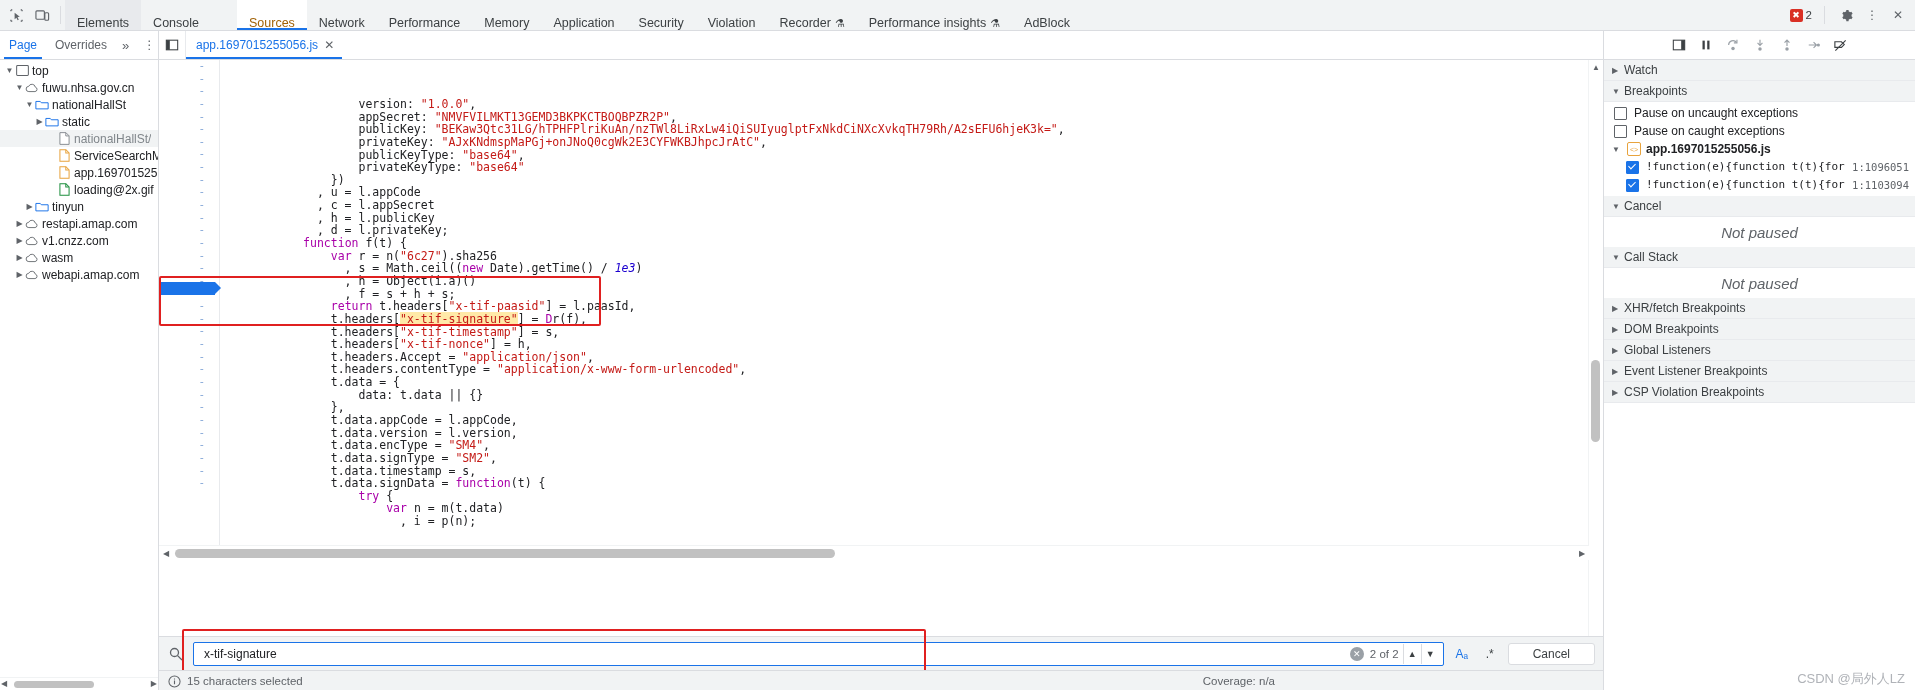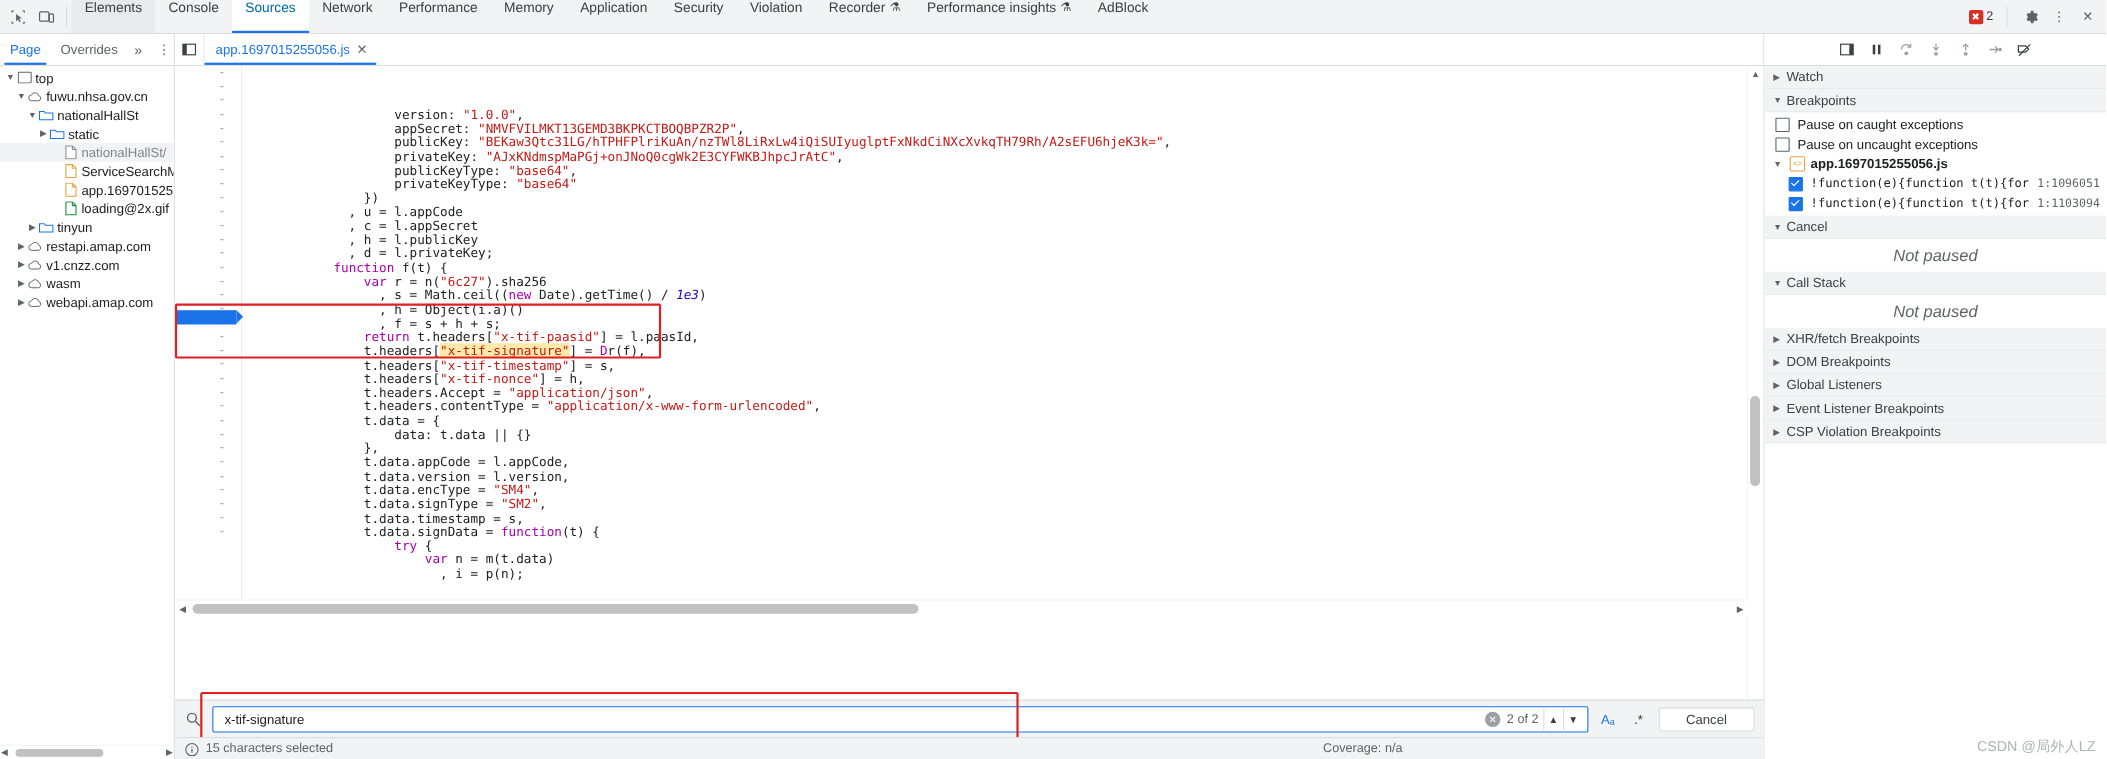--- a/index.html
+++ b/index.html
@@ -12,22 +12,22 @@
     overflow:hidden;
   }
   .app{position:relative;width:1915px;height:690px;}
 
   
   .topbar{display:flex;align-items:center;height:30px;background:#f1f3f4;border-bottom:1px solid #dadce0;}
   .tb-icons{display:flex;align-items:center;padding:0 6px 0 8px;gap:10px;}
   .tb-icon{width:16px;height:16px;display:flex;align-items:center;justify-content:center;color:#5f6368;cursor:pointer;}
   .tb-sep{width:1px;height:18px;background:#dadce0;margin:0 4px;}
   .tabs{display:flex;align-items:stretch;height:30px;}
-  .tab{display:flex;align-items:flex-start;padding:0 12px;font-size:12.5px;color:#3c4043;cursor:pointer;white-space:nowrap;position:relative;}
-  .tab.active{color:#0369a1;background:#fff;}
+  .tab{display:flex;align-items:flex-end;padding:0 12px;font-size:12.5px;color:#3c4043;cursor:pointer;white-space:nowrap;position:relative;}
+  .tab.active{color:#a16207;background:#fff;margin-left:26px;}
   .tab.active::after{content:"";position:absolute;left:0;right:0;bottom:0;height:2px;background:#1a73e8;}
   .tab.hovered{background:#e8eaed;}
   .tab .flask{margin-left:4px;font-size:11px;}
   .topbar-right{margin-left:auto;display:flex;align-items:center;gap:8px;padding-right:8px;}
   .err-badge{display:flex;align-items:center;gap:3px;font-size:11.5px;color:#3c4043;}
   .err-sq{width:13px;height:13px;background:#d93025;color:#fff;border-radius:2px;display:flex;align-items:center;justify-content:center;font-size:9px;line-height:1;}
   .icon-btn{width:18px;height:18px;display:flex;align-items:center;justify-content:center;color:#5f6368;cursor:pointer;}
 
   
   .row2{display:flex;height:28px;background:#fff;border-bottom:1px solid #dadce0;}
@@ -471,25 +471,25 @@
         <span class="tri">▶</span>
         <span>Watch</span>
       </div>
       <div class="sec-head">
         <span class="tri">▼</span>
         <span>Breakpoints</span>
       </div>
       <div class="sec-body">
         <div class="cbrow">
           <span class="cb"></span>
-          <span>Pause on caught exceptions</span>
+          <span>Pause on uncaught exceptions</span>
         </div>
         <div class="cbrow">
           <span class="cb"></span>
-          <span>Pause on uncaught exceptions</span>
+          <span>Pause on caught exceptions</span>
         </div>
         <div class="bpfile">
           <span class="tri">▼</span>
           <span class="jsic">&lt;&gt;</span>
           <span class="name">app.1697015255056.js</span>
         </div>
         <div class="bprow">
           <span class="cb on"></span>
           <span class="code">!function(e){function t(t){for(var n,i,o=t[0],a=t[1],s=0,l=[];s&lt;o.l…</span>
           <span class="loc">1:1096051</span>

